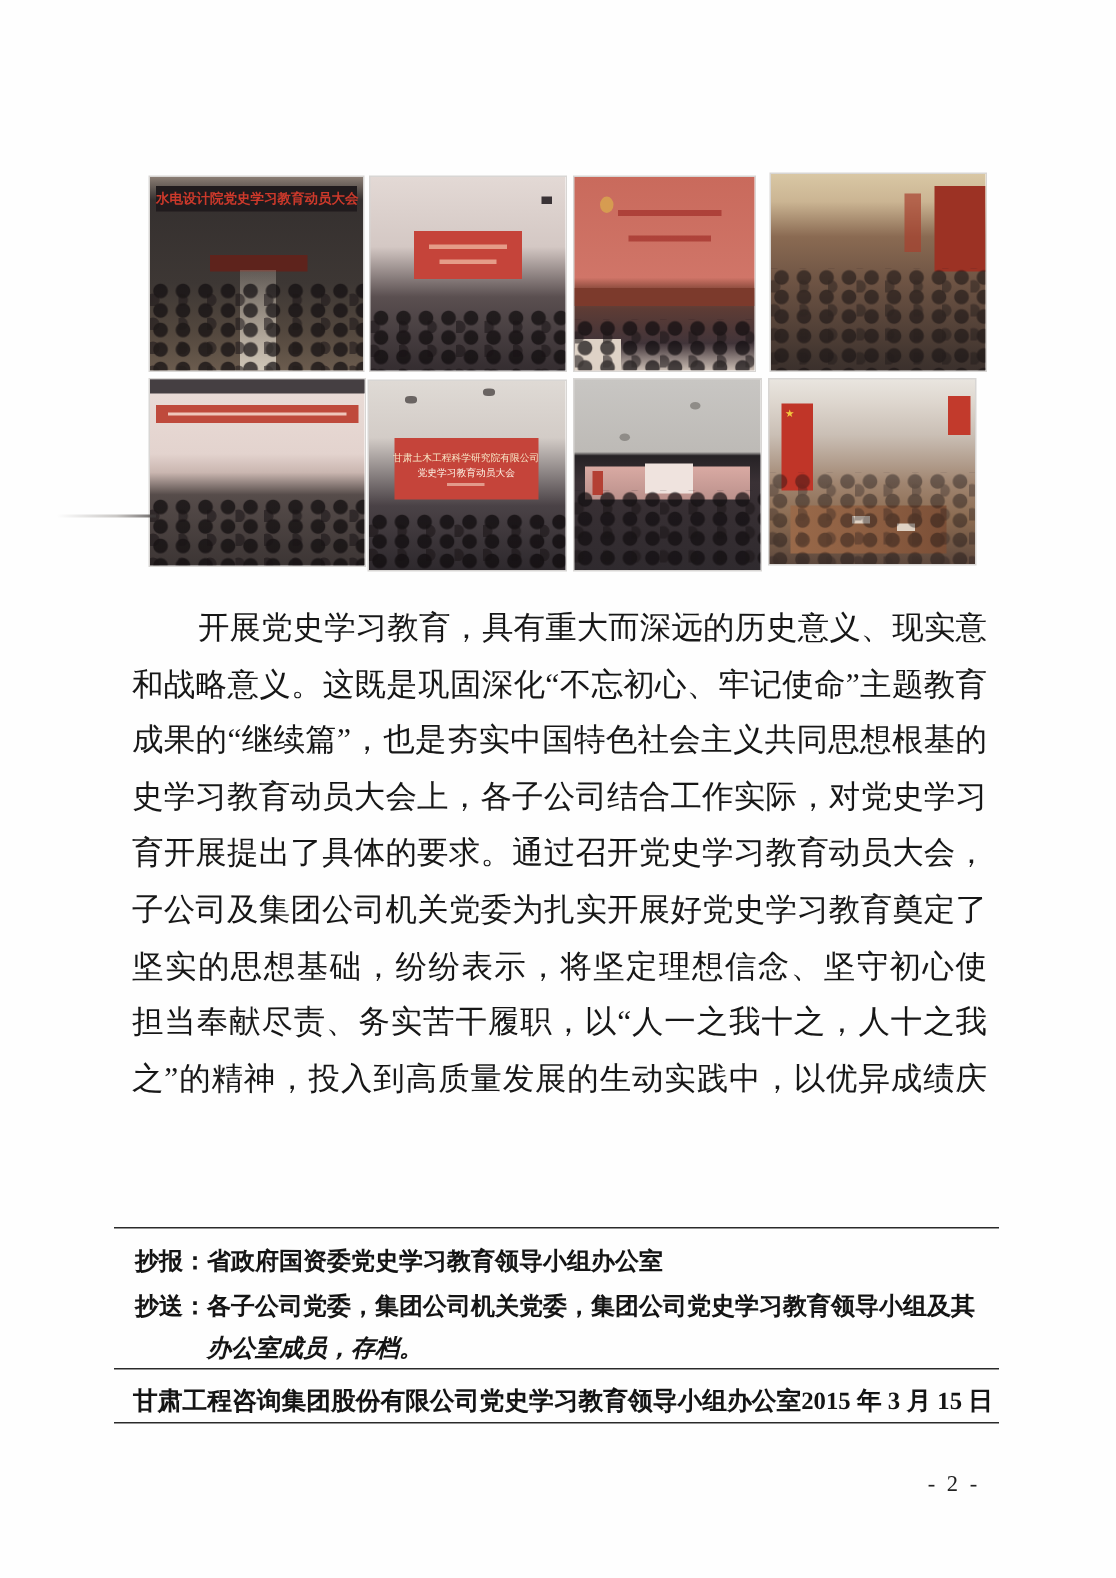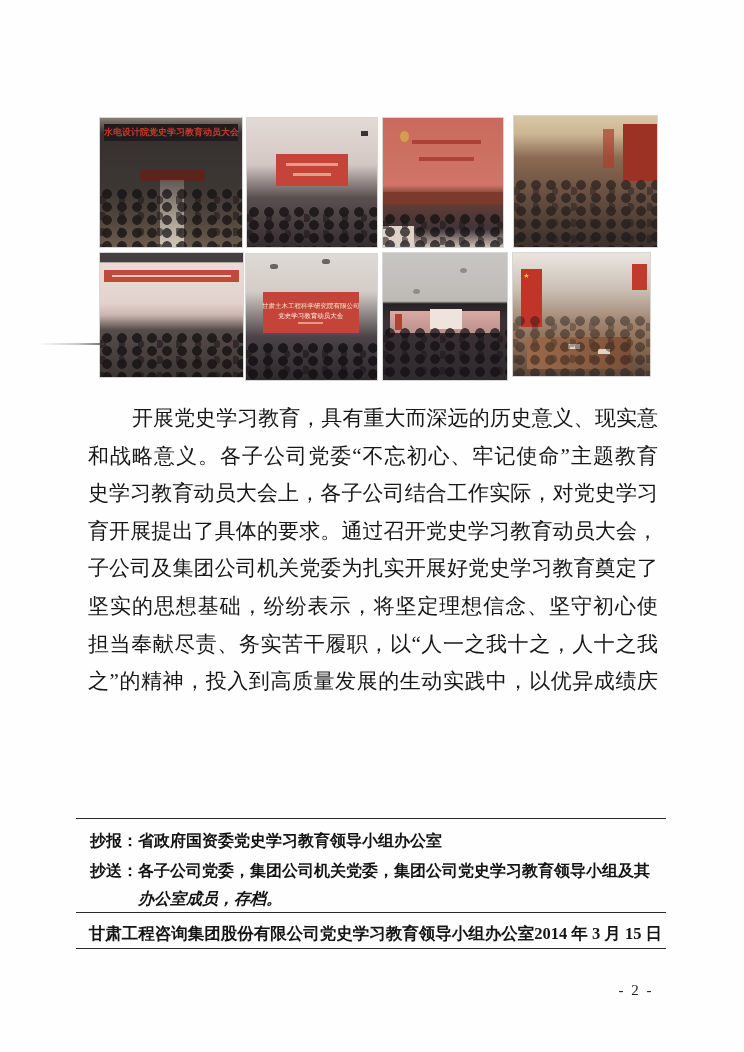--- a/index.html
+++ b/index.html
@@ -181,21 +181,22 @@
       <div class="p8-table"></div>
       <div class="p8-paper1"></div>
       <div class="p8-paper2"></div>
       <div class="crowd c8"></div>
     </div>
 
   </div>
 
   <div class="body-text">
     <div class="bline indent">开展党史学习教育，具有重大而深远的历史意义、现实意义</div>
-    <div class="bline">和战略意义。各子公司党委“不忘初心、牢记使命”主题教育</div>
+    <div class="bline">和战略意义。这既是巩固深化“不忘初心、牢记使命”主题教育</div>
+    <div class="bline">成果的“继续篇”，也是夯实中国特色社会主义共同思想根基的</div>
     <div class="bline">史学习教育动员大会上，各子公司结合工作实际，对党史学习教</div>
     <div class="bline">育开展提出了具体的要求。通过召开党史学习教育动员大会，各</div>
     <div class="bline">子公司及集团公司机关党委为扎实开展好党史学习教育奠定了</div>
     <div class="bline">坚实的思想基础，纷纷表示，将坚定理想信念、坚守初心使命，</div>
     <div class="bline">担当奉献尽责、务实苦干履职，以“人一之我十之，人十之我百</div>
     <div class="bline">之”的精神，投入到高质量发展的生动实践中，以优异成绩庆祝</div>
   </div>
 
   <div class="fold-mark"></div>
 
@@ -208,20 +209,20 @@
     <span>抄送：</span><span>各子公司党委，集团公司机关党委，集团公司党史学习教育领导小组及其</span>
   </div>
   <div class="fline f3">
     <span>办公室成员，存档。</span>
   </div>
 
   <div class="rule rule2"></div>
 
   <div class="issuer-row">
     <span>甘肃工程咨询集团股份有限公司党史学习教育领导小组办公室</span>
-    <span>2014 年 3 月 15 日</span>
+    <span>2015 年 3 月 15 日</span>
   </div>
 
   <div class="rule rule3"></div>
 
   <div class="page-number">- 2 -</div>
 
 </div>
 
 </body></html>

